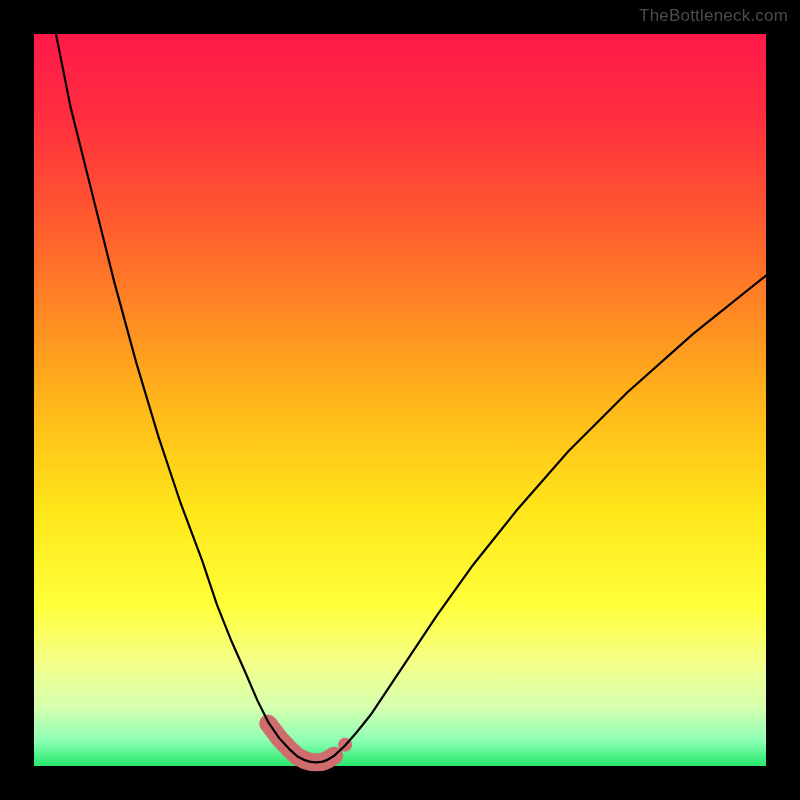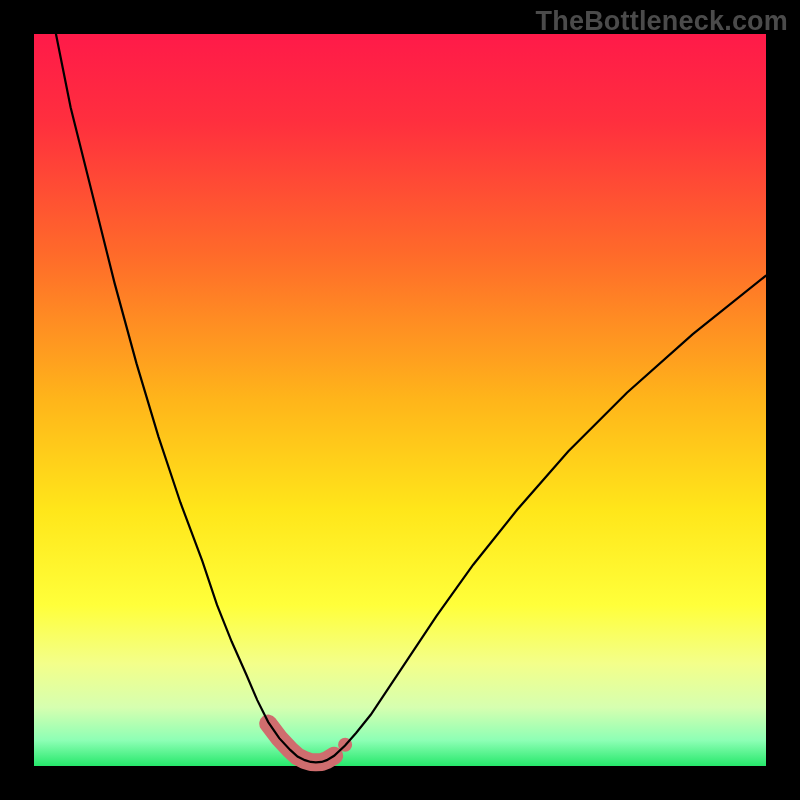--- a/index.html
+++ b/index.html
@@ -25,22 +25,22 @@
     top: 34px;
     width: 732px;
     height: 732px;
     
   }
   .watermark {
     position: absolute;
     top: 6px;
     right: 12px;
     color: #4b4b4b;
-    font-size: 27px;
-    font-weight: 700;
+    font-size: 17px;
+    font-weight: 400;
     letter-spacing: 0.2px;
     white-space: nowrap;
   }
   svg.curve-svg {
     position: absolute;
     left: 0;
     top: 0;
     width: 732px;
     height: 732px;
     overflow: visible;

